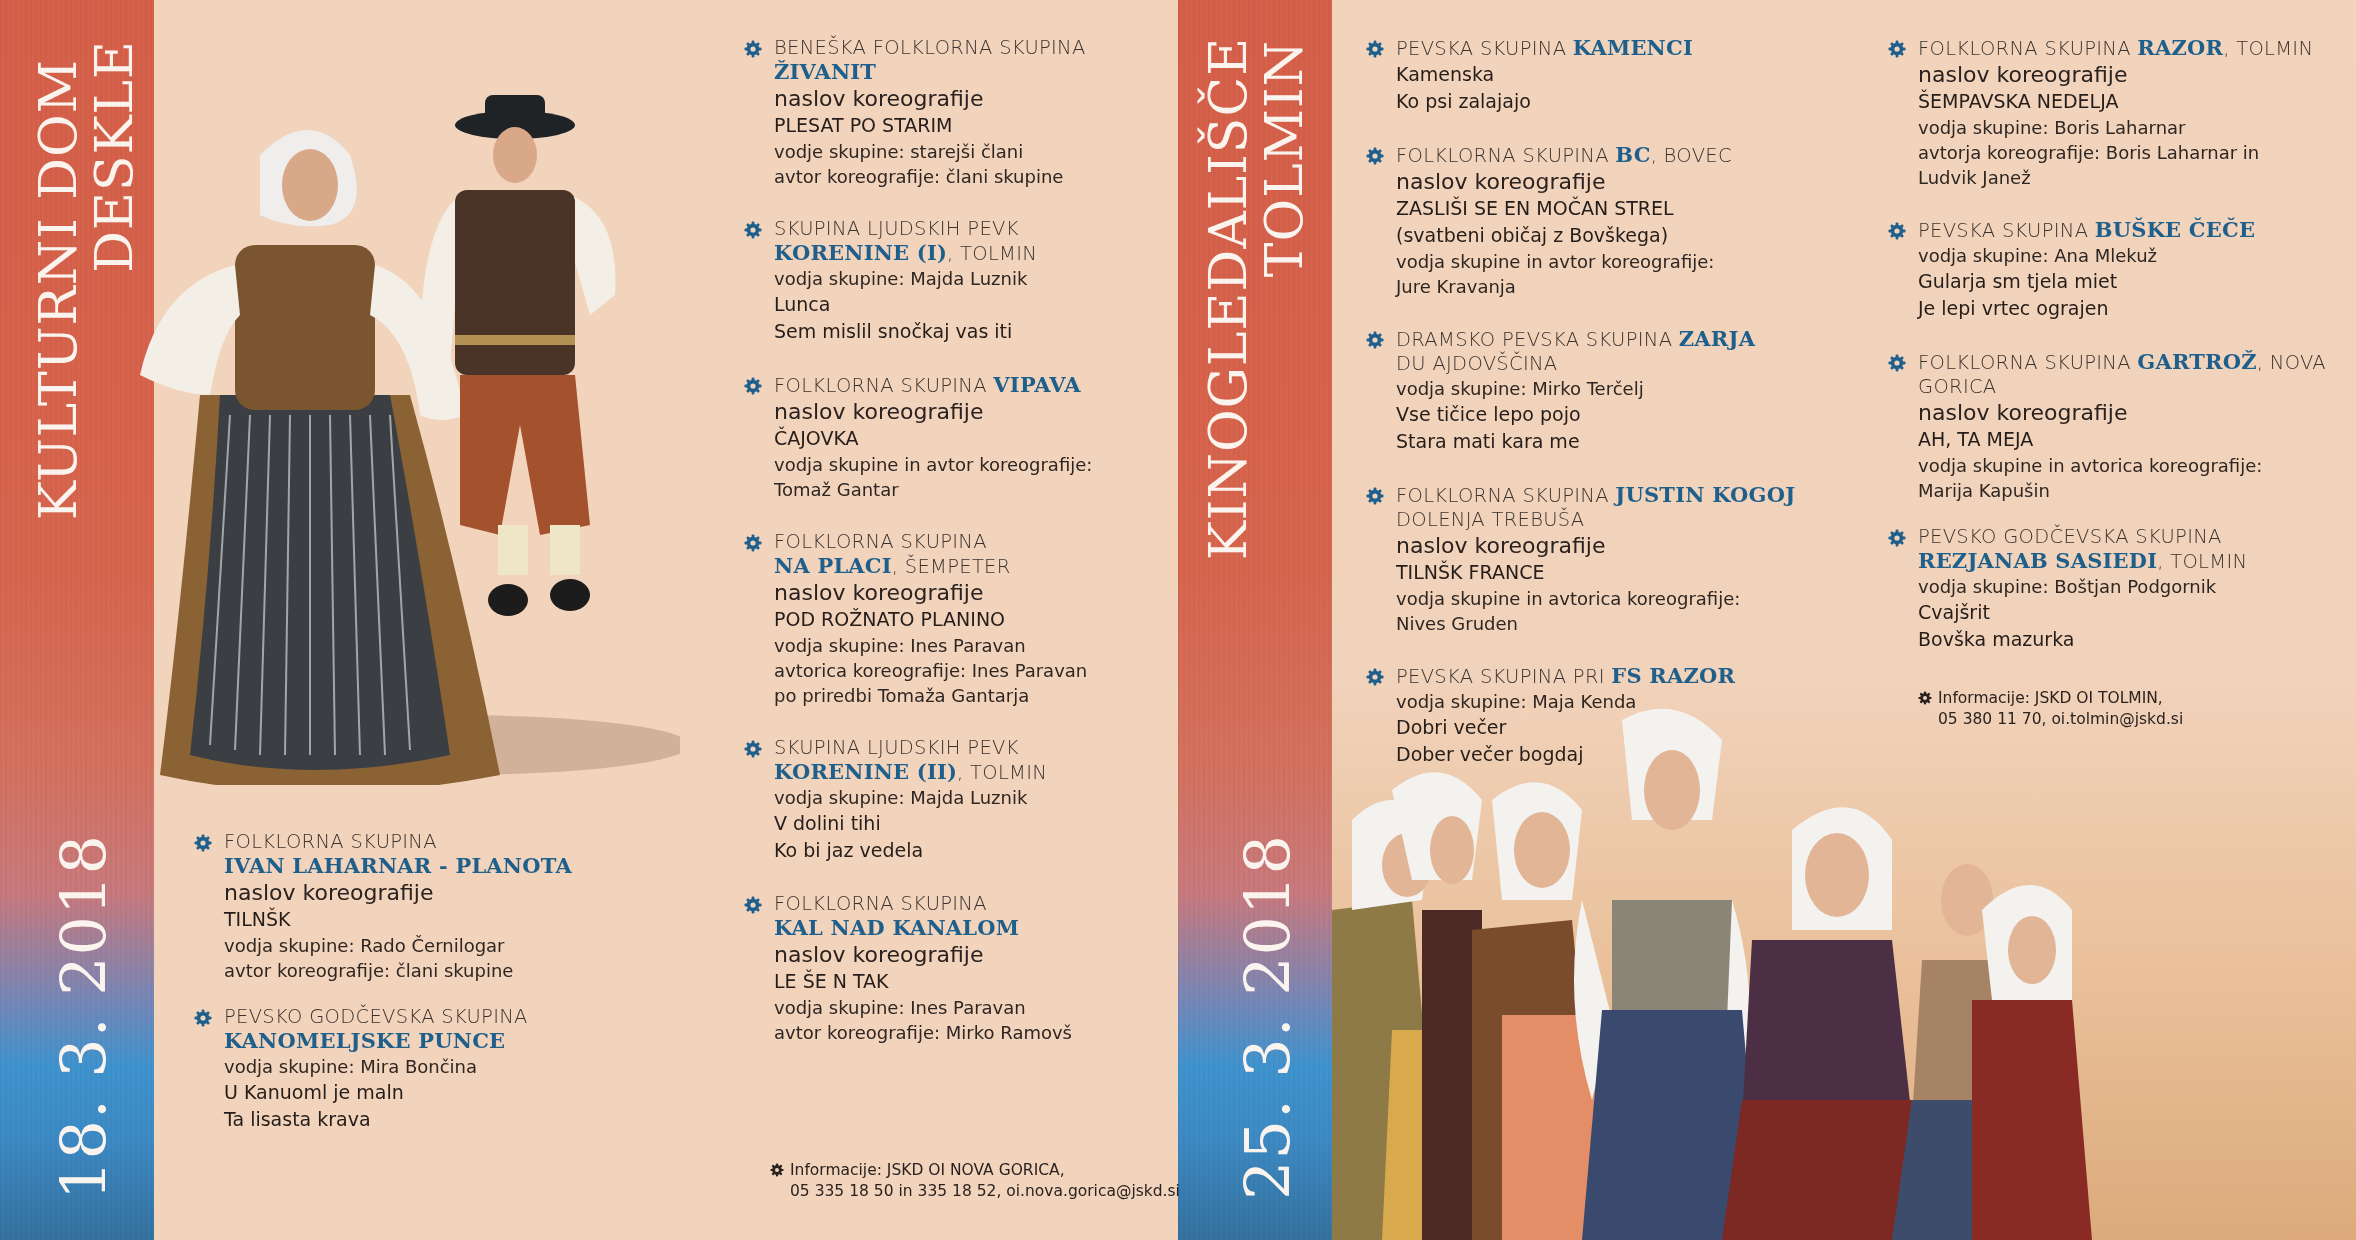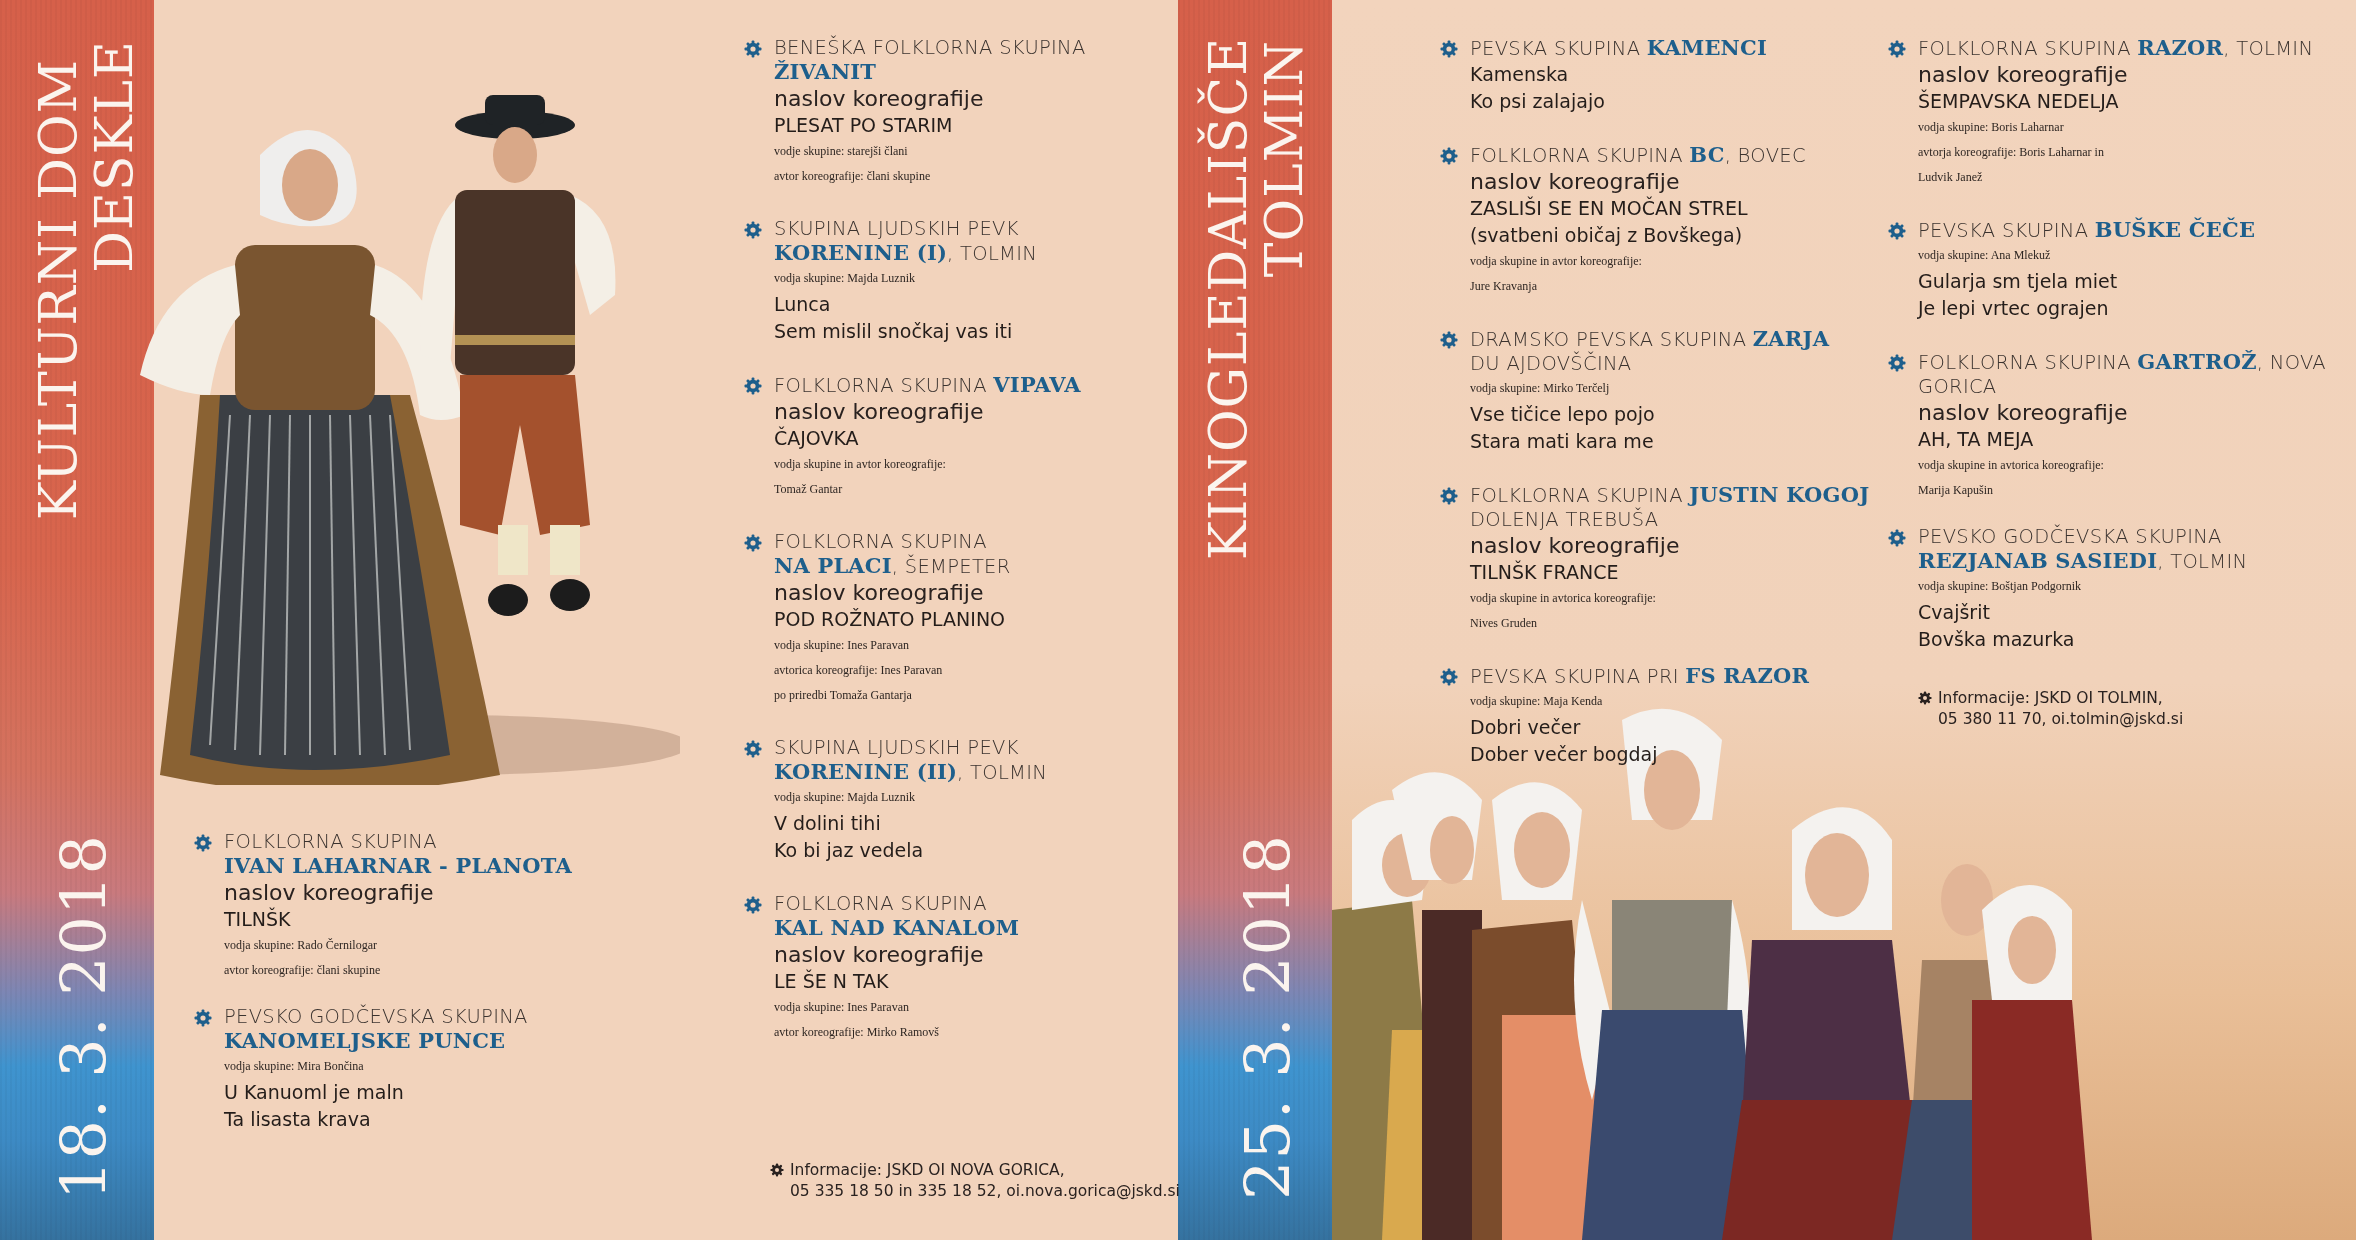--- a/index.html
+++ b/index.html
@@ -32,21 +32,21 @@
 
   
   .col { position: absolute; z-index: 3; }
   .entry { position: relative; padding-left: 30px; margin-bottom: 22px; }
   .bullet { position: absolute; left: 0; top: 4px; width: 18px; height: 18px; }
   .bullet svg { width: 18px; height: 18px; display: block; }
   .head { font-size: 19.5px; line-height: 24px; color: #3b332f; font-weight: 300; letter-spacing: 0.3px; }
   .name { font-family: "DejaVu Serif", serif; font-weight: bold; color: #1e5f8c; font-size: 21px; letter-spacing: 0.2px; }
   .label { font-size: 22px; line-height: 27px; color: #2a2220; }
   .title { font-size: 19px; line-height: 27px; color: #241d1a; }
-  .small { font-size: 12px; line-height: 25px; color: #2e2622; font-family: Liberation Serif, serif; }
+  .small { font-size: 18px; line-height: 25px; color: #2e2622; }
   .info { position: absolute; z-index: 3; font-size: 15.5px; line-height: 21px; color: #2a2220; padding-left: 20px; }
   .info .dot { position: absolute; left: 0; top: 3px; width: 14px; height: 14px; }
   .info .dot svg { width: 14px; height: 14px; display: block; }
 
   
   .photo { position: absolute; z-index: 1; }
 </style>
 </head>
 <body>
 
@@ -309,21 +309,21 @@
     <path d="M590 260 L680 260 L690 420 L580 420 Z" fill="#a68364"></path>
     <path d="M580 400 L700 400 L700 540 L560 540 Z" fill="#3d4c6a"></path>
     <ellipse cx="635" cy="200" rx="26" ry="36" fill="#e2b597"></ellipse>
 
     <path d="M650 210 Q700 160 740 210 L740 300 L660 300 Z" fill="#f4f2ef"></path>
     <path d="M640 300 L740 300 L760 540 L640 540 Z" fill="#8a2a25"></path>
     <ellipse cx="700" cy="250" rx="24" ry="34" fill="#e2b597"></ellipse>
   </svg>
 </div>
 
-<div class="col" style="left:1440px;top:36px;width:440px;">
+<div class="col" style="left:1366px;top:36px;width:440px;">
   <div class="entry" style="margin-bottom:28px;">
     <span class="bullet">
         <svg viewBox="0 0 18 18">
           <g fill="#1e5f8c">
             <circle cx="9" cy="9" r="6.2"></circle>
             <rect x="7.6" y="0.5" width="2.8" height="17" rx="1"></rect>
             <rect x="0.5" y="7.6" width="17" height="2.8" rx="1"></rect>
             <rect x="7.6" y="0.5" width="2.8" height="17" rx="1" transform="rotate(45 9 9)"></rect>
             <rect x="7.6" y="0.5" width="2.8" height="17" rx="1" transform="rotate(-45 9 9)"></rect>
           </g>

